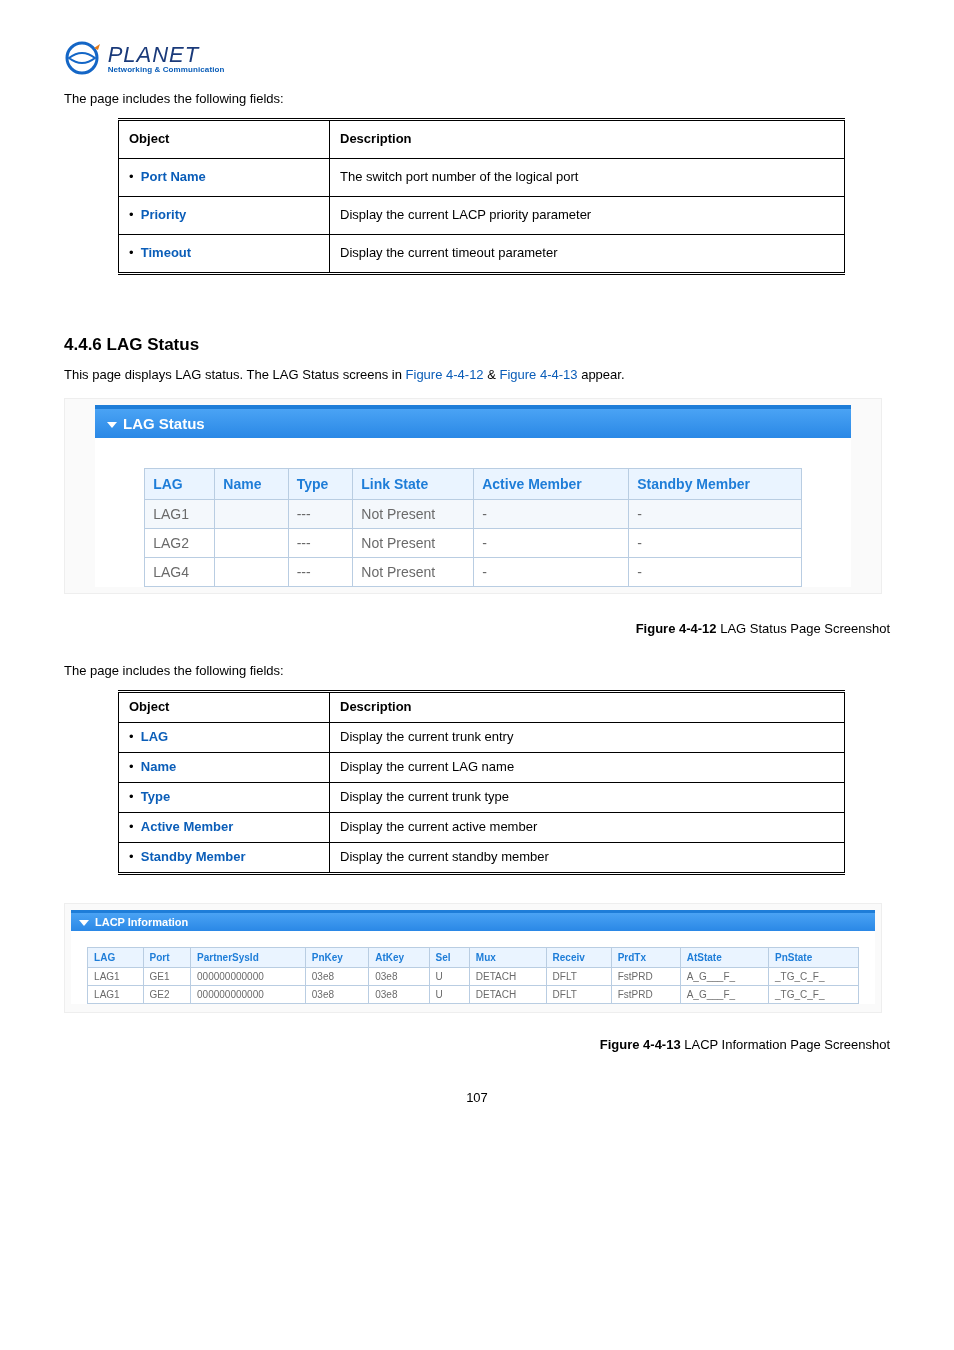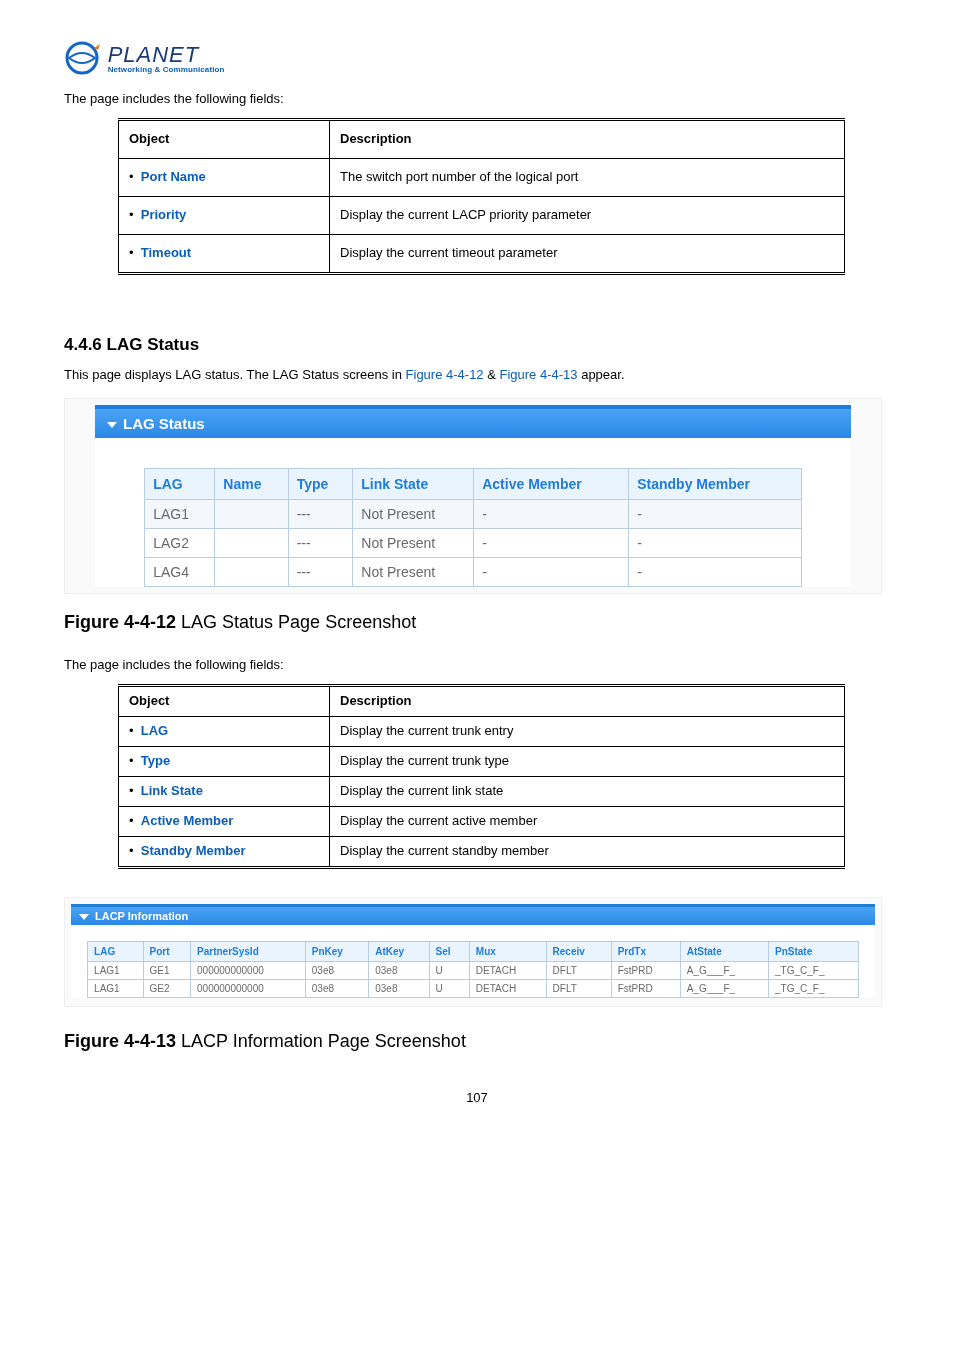--- a/index.html
+++ b/index.html
@@ -73,23 +73,23 @@
   }
   h2.section {
     font-size: 17px;
     font-weight: bold;
     margin: 60px 0 12px 0;
   }
   .link {
     color: #0a5db8;
   }
   .fig-caption {
-    text-align: left;
-    font-size: 18px;
-    margin: 18px 0;
+    text-align: right;
+    font-size: 13px;
+    margin: 27px 0;
   }
   .fig-caption .fig-num { font-weight: bold; }
 
   
   .panel-wrap {
     margin: 16px 8px 4px 0;
     padding: 6px 0 0 0;
     background: #fafafa;
     border: 1px solid #eee;
   }
@@ -282,26 +282,26 @@
   <tbody>
       <tr>
     <th class="obj-cell">Object</th>
     <th>Description</th>
   </tr>
   <tr>
         <td class="obj-cell"><span class="bullet-dot">•&nbsp;&nbsp;</span><span class="bullet-blue">LAG</span></td>
         <td>Display the current trunk entry</td>
       </tr>
   <tr>
+        <td class="obj-cell"><span class="bullet-dot">•&nbsp;&nbsp;</span><span class="bullet-blue">Name</span></td>
+        <td>Display the current LAG name</td>
+      </tr>
+  <tr>
         <td class="obj-cell"><span class="bullet-dot">•&nbsp;&nbsp;</span><span class="bullet-blue">Type</span></td>
         <td>Display the current trunk type</td>
-      </tr>
-  <tr>
-        <td class="obj-cell"><span class="bullet-dot">•&nbsp;&nbsp;</span><span class="bullet-blue">Link State</span></td>
-        <td>Display the current link state</td>
       </tr>
   <tr>
         <td class="obj-cell"><span class="bullet-dot">•&nbsp;&nbsp;</span><span class="bullet-blue">Active Member</span></td>
         <td>Display the current active member</td>
       </tr>
   <tr>
         <td class="obj-cell"><span class="bullet-dot">•&nbsp;&nbsp;</span><span class="bullet-blue">Standby Member</span></td>
         <td>Display the current standby member</td>
       </tr>
 </tbody>

